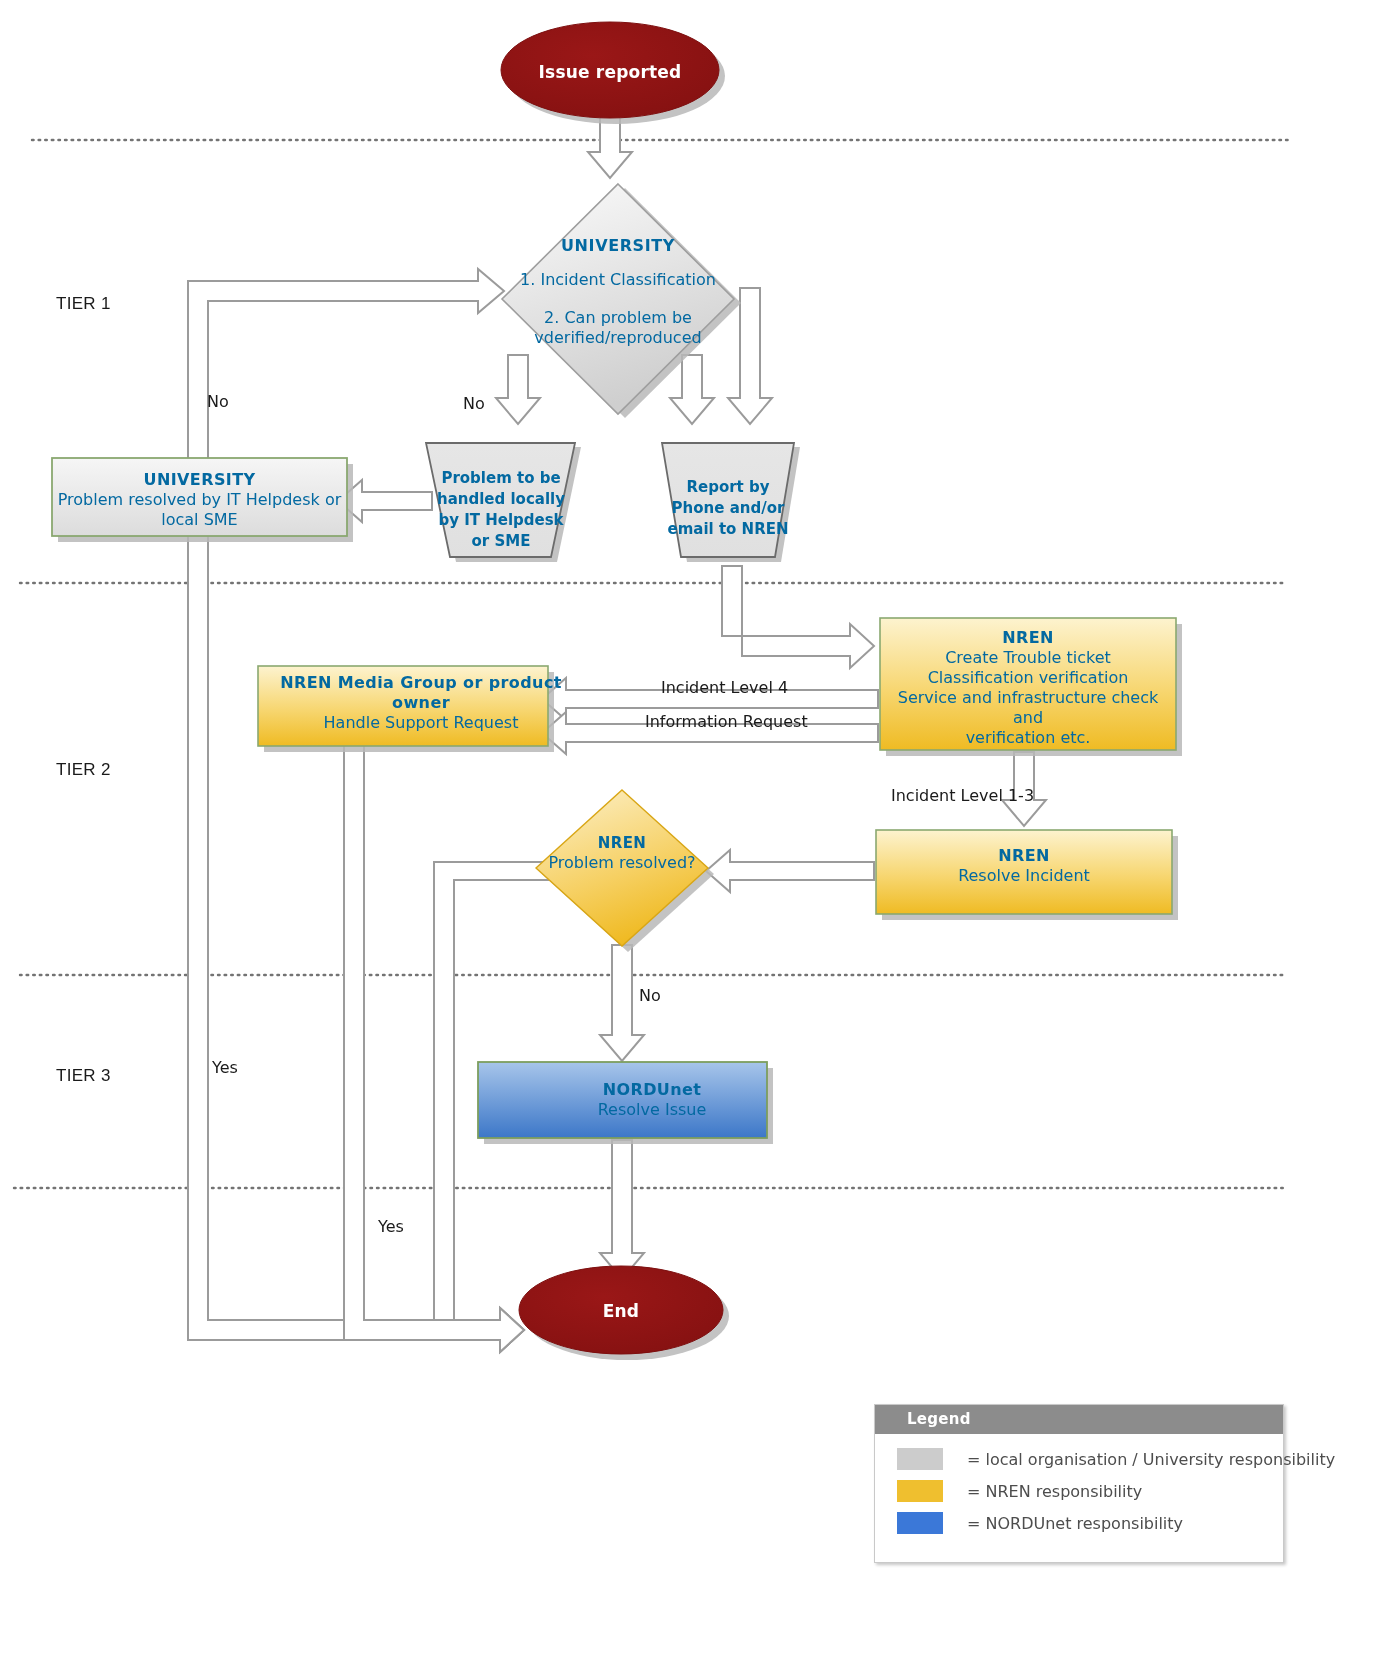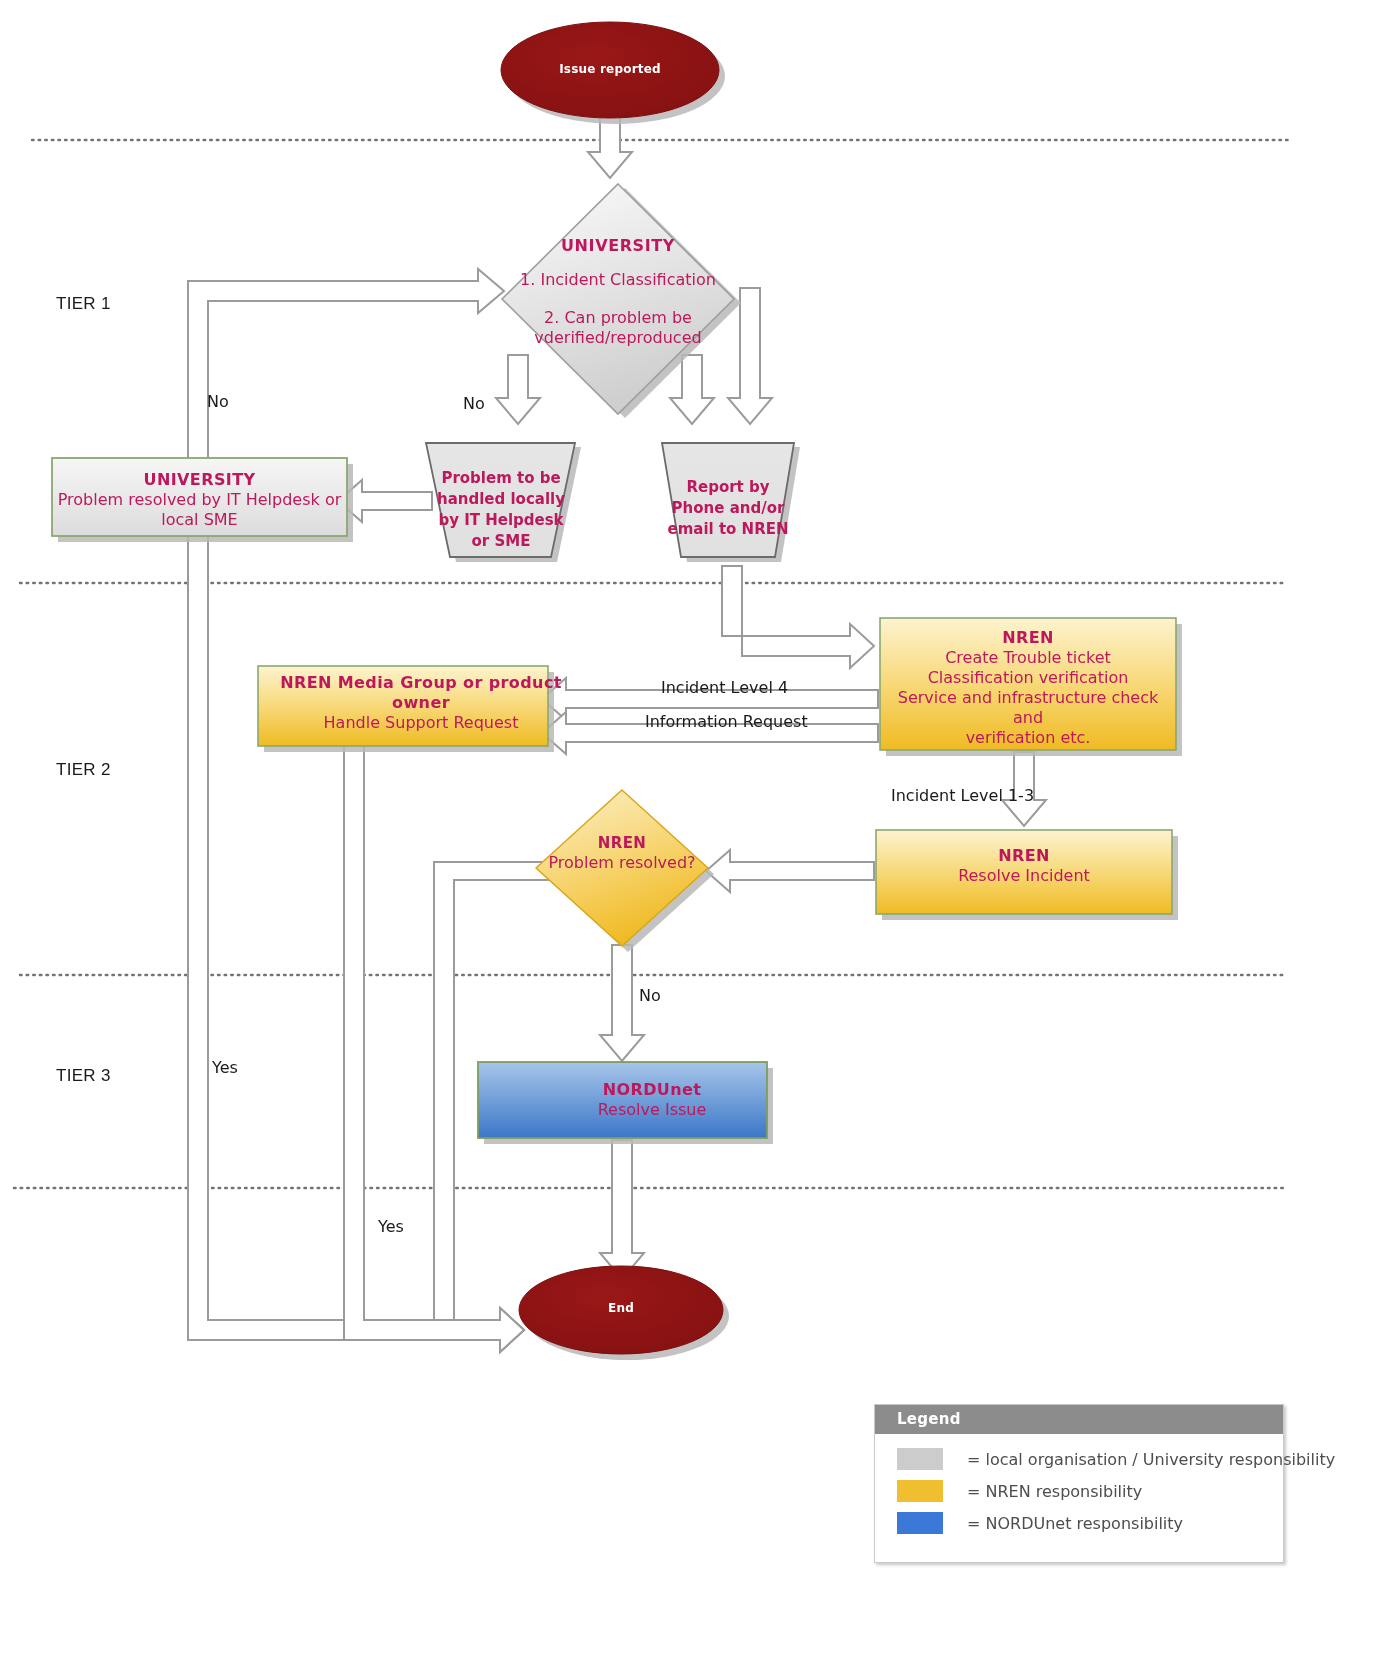--- a/index.html
+++ b/index.html
@@ -1,30 +1,30 @@
 <!DOCTYPE html>
 <html><head>
 <meta charset="utf-8">
 <style>
   html,body{margin:0;padding:0;background:#ffffff;}
   body{font-family:"DejaVu Sans", sans-serif;}
   #page{position:relative;width:1384px;height:1674px;background:#fff;overflow:hidden;}
   svg{position:absolute;left:0;top:0;}
   .tier-label{position:absolute;font-family:"Liberation Sans", sans-serif;font-size:17px;color:#1a1a1a;letter-spacing:.3px;}
   .edge-label{position:absolute;font-family:"DejaVu Sans", sans-serif;font-size:16px;color:#1a1a1a;white-space:nowrap;}
-  .nodetext{position:absolute;text-align:center;color:#be185d;line-height:1.25;pointer-events:none;}
+  .nodetext{position:absolute;text-align:center;color:#0369a1;line-height:1.25;pointer-events:none;}
   .nodetext b{display:block;font-weight:bold;}
-  .t-ellipse{color:#ffffff;font-family:"DejaVu Sans",sans-serif;font-weight:bold;font-size:12px;letter-spacing:.2px;}
+  .t-ellipse{color:#ffffff;font-family:"DejaVu Sans",sans-serif;font-weight:bold;font-size:17px;letter-spacing:.2px;}
   .t-gray-diamond{font-family:"DejaVu Sans",sans-serif;font-size:16px;}
   .t-gray-diamond b{font-size:16px;margin-bottom:14px;letter-spacing:.6px;}
   .t-box{font-family:"DejaVu Sans",sans-serif;font-size:16px;}
   .t-box b{letter-spacing:.4px;}
   .t-trap{font-family:"DejaVu Sans",sans-serif;font-weight:bold;font-size:15px;line-height:1.4;}
   .legend{position:absolute;background:#fff;border:1px solid #c9c9c9;box-shadow:2px 2px 3px rgba(0,0,0,.22);}
-  .legend-head{background:#8c8c8c;color:#fff;font-family:"DejaVu Sans",sans-serif;font-weight:bold;font-size:15px;padding:5px 0 6px 22px;letter-spacing:.3px;}
+  .legend-head{background:#8c8c8c;color:#fff;font-family:"DejaVu Sans",sans-serif;font-weight:bold;font-size:15px;padding:5px 0 6px 32px;letter-spacing:.3px;}
   .legend-body{padding:14px 0 18px 0;}
   .legend-row{display:flex;align-items:center;margin:0 0 10px 22px;}
   .swatch{width:46px;height:22px;flex:0 0 auto;}
   .legend-text{margin-left:24px;font-family:"DejaVu Sans",sans-serif;font-size:16px;color:#4d4d4d;white-space:nowrap;}
 </style>
 </head>
 <body>
 
 <div id="page">
 

